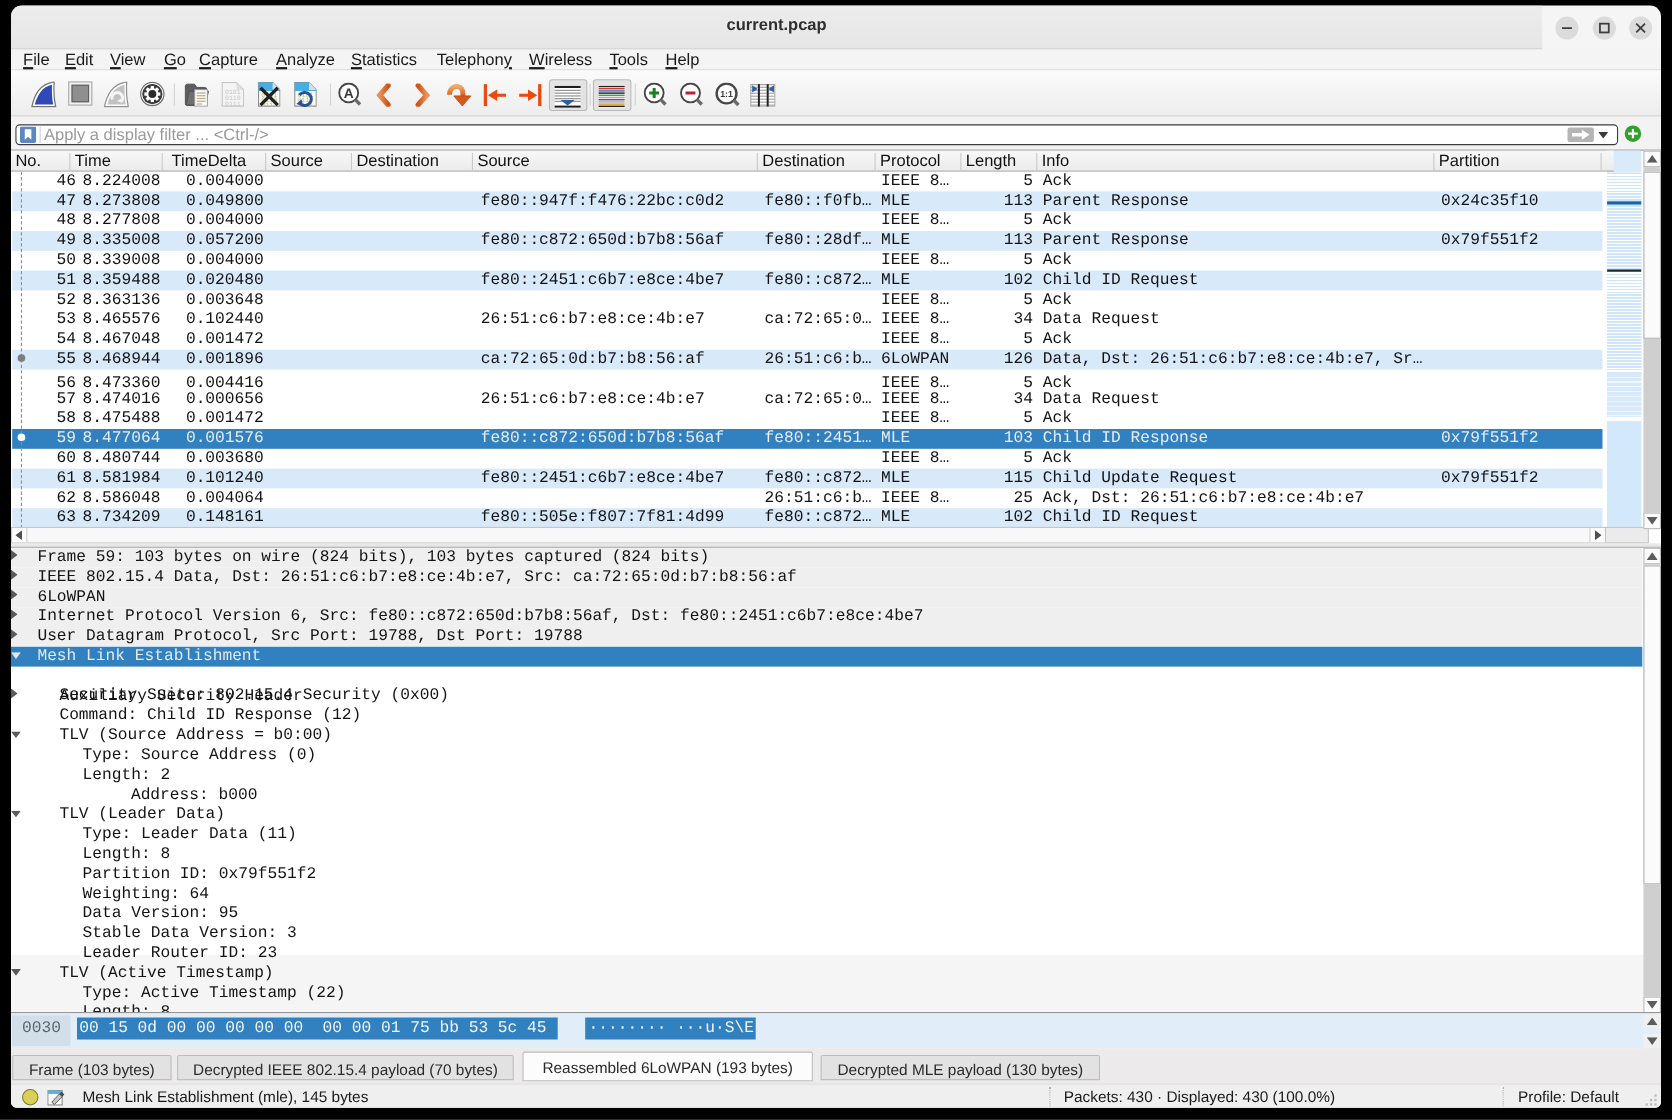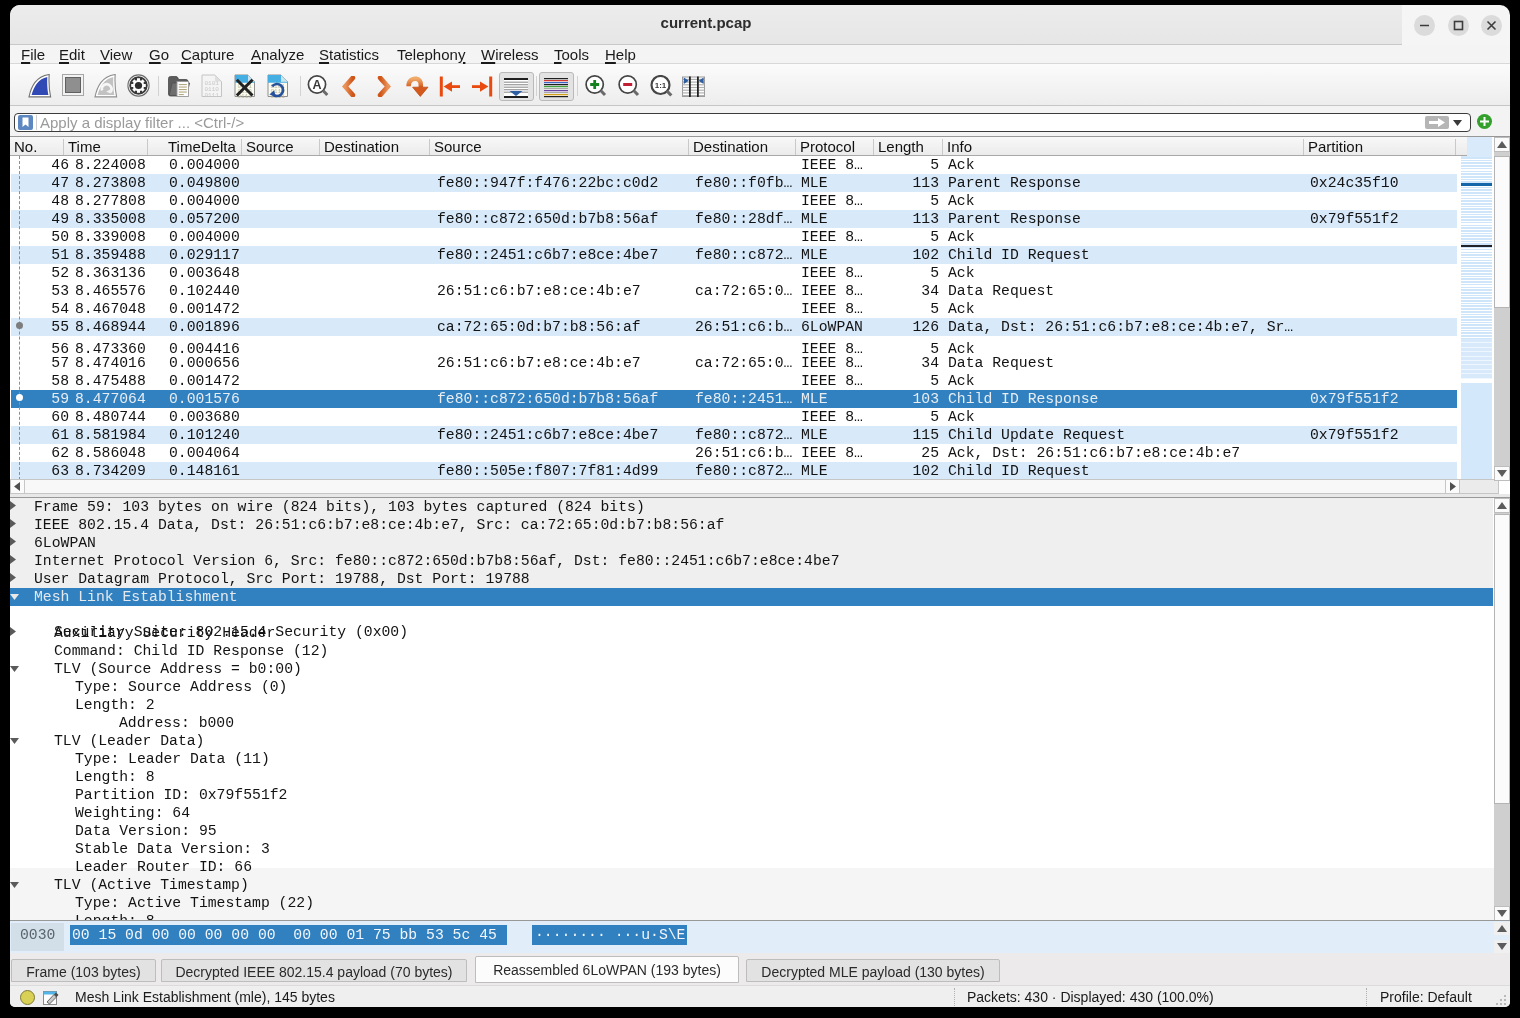--- a/index.html
+++ b/index.html
@@ -303,21 +303,21 @@
     <div style="position:absolute;left:1467px;top:8px;width:15px;height:15px;border-radius:50%;background:#33a02c;">
         <svg width="9" height="9" style="position:absolute;left:3px;top:3px;">
           <path d="M3.5 0 h2 v3.5 H9 v2 H5.5 V9 h-2 V5.5 H0 v-2 h3.5 z" fill="#fff"></path>
         </svg>
       </div>
   </div>
   <div class="plist">
     <div class="phead">
         <span style="left:4px;">No.</span>
         <span style="left:58px;">Time</span>
-        <span style="left:158px;">TimeDelta</span>
+        <span style="left:146px;">TimeDelta</span>
         <span style="left:236px;">Source</span>
         <span style="left:314px;">Destination</span>
         <span style="left:424px;">Source</span>
         <span style="left:683px;">Destination</span>
         <span style="left:790px;">Protocol</span>
         <span style="left:868px;">Length</span>
         <span style="left:937px;">Info</span>
         <span style="left:1298px;">Partition</span>
         <i style="left:53px;"></i>
         <i style="left:137px;"></i>
@@ -374,21 +374,21 @@
           <span class="c-no">50</span>
           <span class="c-time">8.339008</span>
           <span class="c-delta">0.004000</span>
           <span class="c-proto">IEEE 8…</span>
           <span class="c-len">5</span>
           <span class="c-info">Ack</span>
         </div>
         <div class="prow mono b" style="top:90px;">
           <span class="c-no">51</span>
           <span class="c-time">8.359488</span>
-          <span class="c-delta">0.029117</span>
+          <span class="c-delta">0.020480</span>
           <span class="c-src">fe80::2451:c6b7:e8ce:4be7</span>
           <span class="c-dst">fe80::c872…</span>
           <span class="c-proto">MLE</span>
           <span class="c-len">102</span>
           <span class="c-info">Child ID Request</span>
         </div>
         <div class="prow mono w" style="top:108px;">
           <span class="c-no">52</span>
           <span class="c-time">8.363136</span>
           <span class="c-delta">0.003648</span>
@@ -570,21 +570,21 @@
       <div class="drow mono " style="top:216px;margin-left:44px;"><span style="position:absolute;left:65px;top:1px;">Address: b000</span></div>
       <div class="drow mono " style="top:234px;"><svg class="arr" width="9" height="6" style="left:29px;top:6px;">
           <path d="M0 0 H9 L4.5 6 Z" fill="#5a5a5a"></path>
         </svg><span style="position:absolute;left:44px;top:1px;">TLV (Leader Data)</span></div>
       <div class="drow mono " style="top:252px;"><span style="position:absolute;left:65px;top:1px;">Type: Leader Data (11)</span></div>
       <div class="drow mono " style="top:270px;"><span style="position:absolute;left:65px;top:1px;">Length: 8</span></div>
       <div class="drow mono " style="top:288px;"><span style="position:absolute;left:65px;top:1px;">Partition ID: 0x79f551f2</span></div>
       <div class="drow mono " style="top:306px;"><span style="position:absolute;left:65px;top:1px;">Weighting: 64</span></div>
       <div class="drow mono " style="top:324px;"><span style="position:absolute;left:65px;top:1px;">Data Version: 95</span></div>
       <div class="drow mono " style="top:342px;"><span style="position:absolute;left:65px;top:1px;">Stable Data Version: 3</span></div>
-      <div class="drow mono " style="top:360px;"><span style="position:absolute;left:65px;top:1px;">Leader Router ID: 66</span></div>
+      <div class="drow mono " style="top:360px;"><span style="position:absolute;left:65px;top:1px;">Leader Router ID: 23</span></div>
       <div class="drow mono " style="top:378px;"><svg class="arr" width="9" height="6" style="left:29px;top:6px;">
           <path d="M0 0 H9 L4.5 6 Z" fill="#5a5a5a"></path>
         </svg><span style="position:absolute;left:44px;top:1px;">TLV (Active Timestamp)</span></div>
       <div class="drow mono " style="top:396px;"><span style="position:absolute;left:65px;top:1px;">Type: Active Timestamp (22)</span></div>
       <div class="drow mono " style="top:414px;"><span style="position:absolute;left:65px;top:1px;">Length: 8</span></div>
       <div class="vscroll" style="left:1484px;top:0;height:423px;">
         <div class="sbtn" style="top:0;">
           <svg width="10" height="7">
             <path d="M5 0 L10 7 H0 Z" fill="#5c5c5c"></path>
           </svg>

